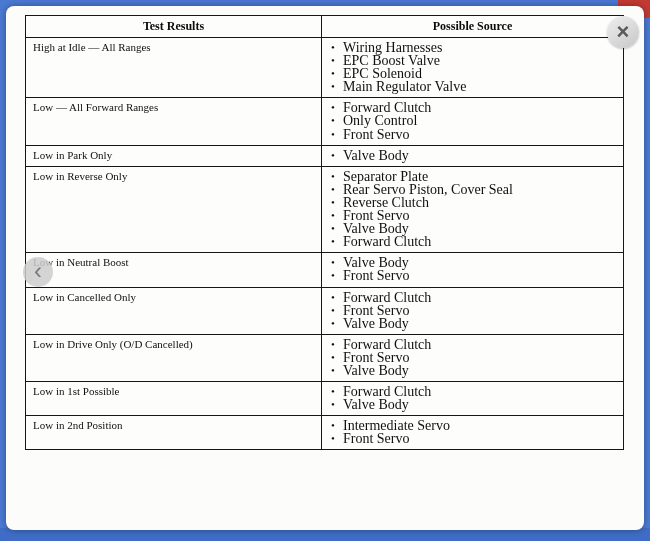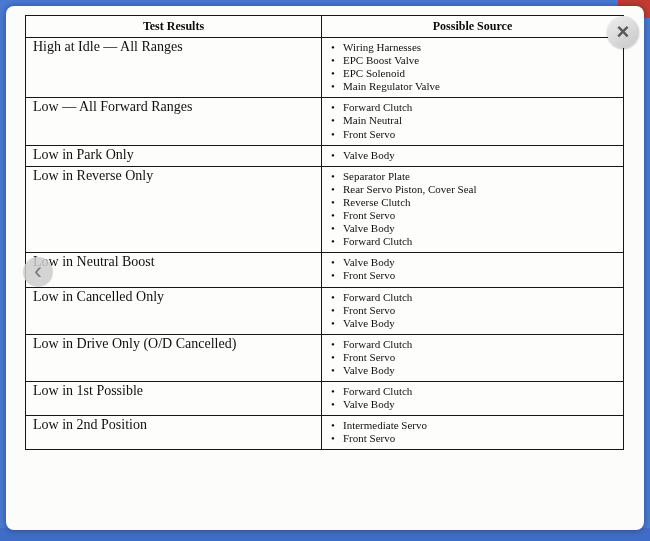--- a/index.html
+++ b/index.html
@@ -29,25 +29,25 @@
   table.diag th, table.diag td{
     border:1px solid #161616;
   }
   th.hdr{
     font-size:12px;font-weight:bold;text-align:center;
     padding:3px 2px;color:#0c0c0c;
     border-bottom:1.5px solid #161616;
   }
   col.c1{width:296px;} col.c2{width:302px;}
   td.result-cell{
-    vertical-align:top;font-size:14px;color:#101010;
+    vertical-align:top;font-size:11px;color:#101010;
     padding:3px 4px 4px 7px;line-height:12.5px;
   }
   td.source-cell{
-    vertical-align:top;font-size:11px;color:#101010;
+    vertical-align:top;font-size:14px;color:#101010;
     padding:3px 2px 4px 0;
   }
   td.source-cell ul{margin:0;padding:0 0 0 9px;list-style:none;}
   td.source-cell li{line-height:13.1px;padding-left:12px;position:relative;}
   td.source-cell li::before{
     content:"\2022";position:absolute;left:0;top:0;font-size:11px;
   }
   .close-btn{
     position:absolute;top:16px;right:11px;width:32px;height:32px;
     border-radius:50%;
@@ -95,21 +95,21 @@
               <li>EPC Solenoid</li>
               <li>Main Regulator Valve</li>
             </ul>
           </td>
         </tr>
         <tr>
           <td class="result-cell">Low — All Forward Ranges</td>
           <td class="source-cell">
             <ul>
               <li>Forward Clutch</li>
-              <li>Main Neutral</li>
+              <li>Only Control</li>
               <li>Front Servo</li>
             </ul>
           </td>
         </tr>
         <tr>
           <td class="result-cell">Low in Park Only</td>
           <td class="source-cell">
             <ul>
               <li>Valve Body</li>
             </ul>

